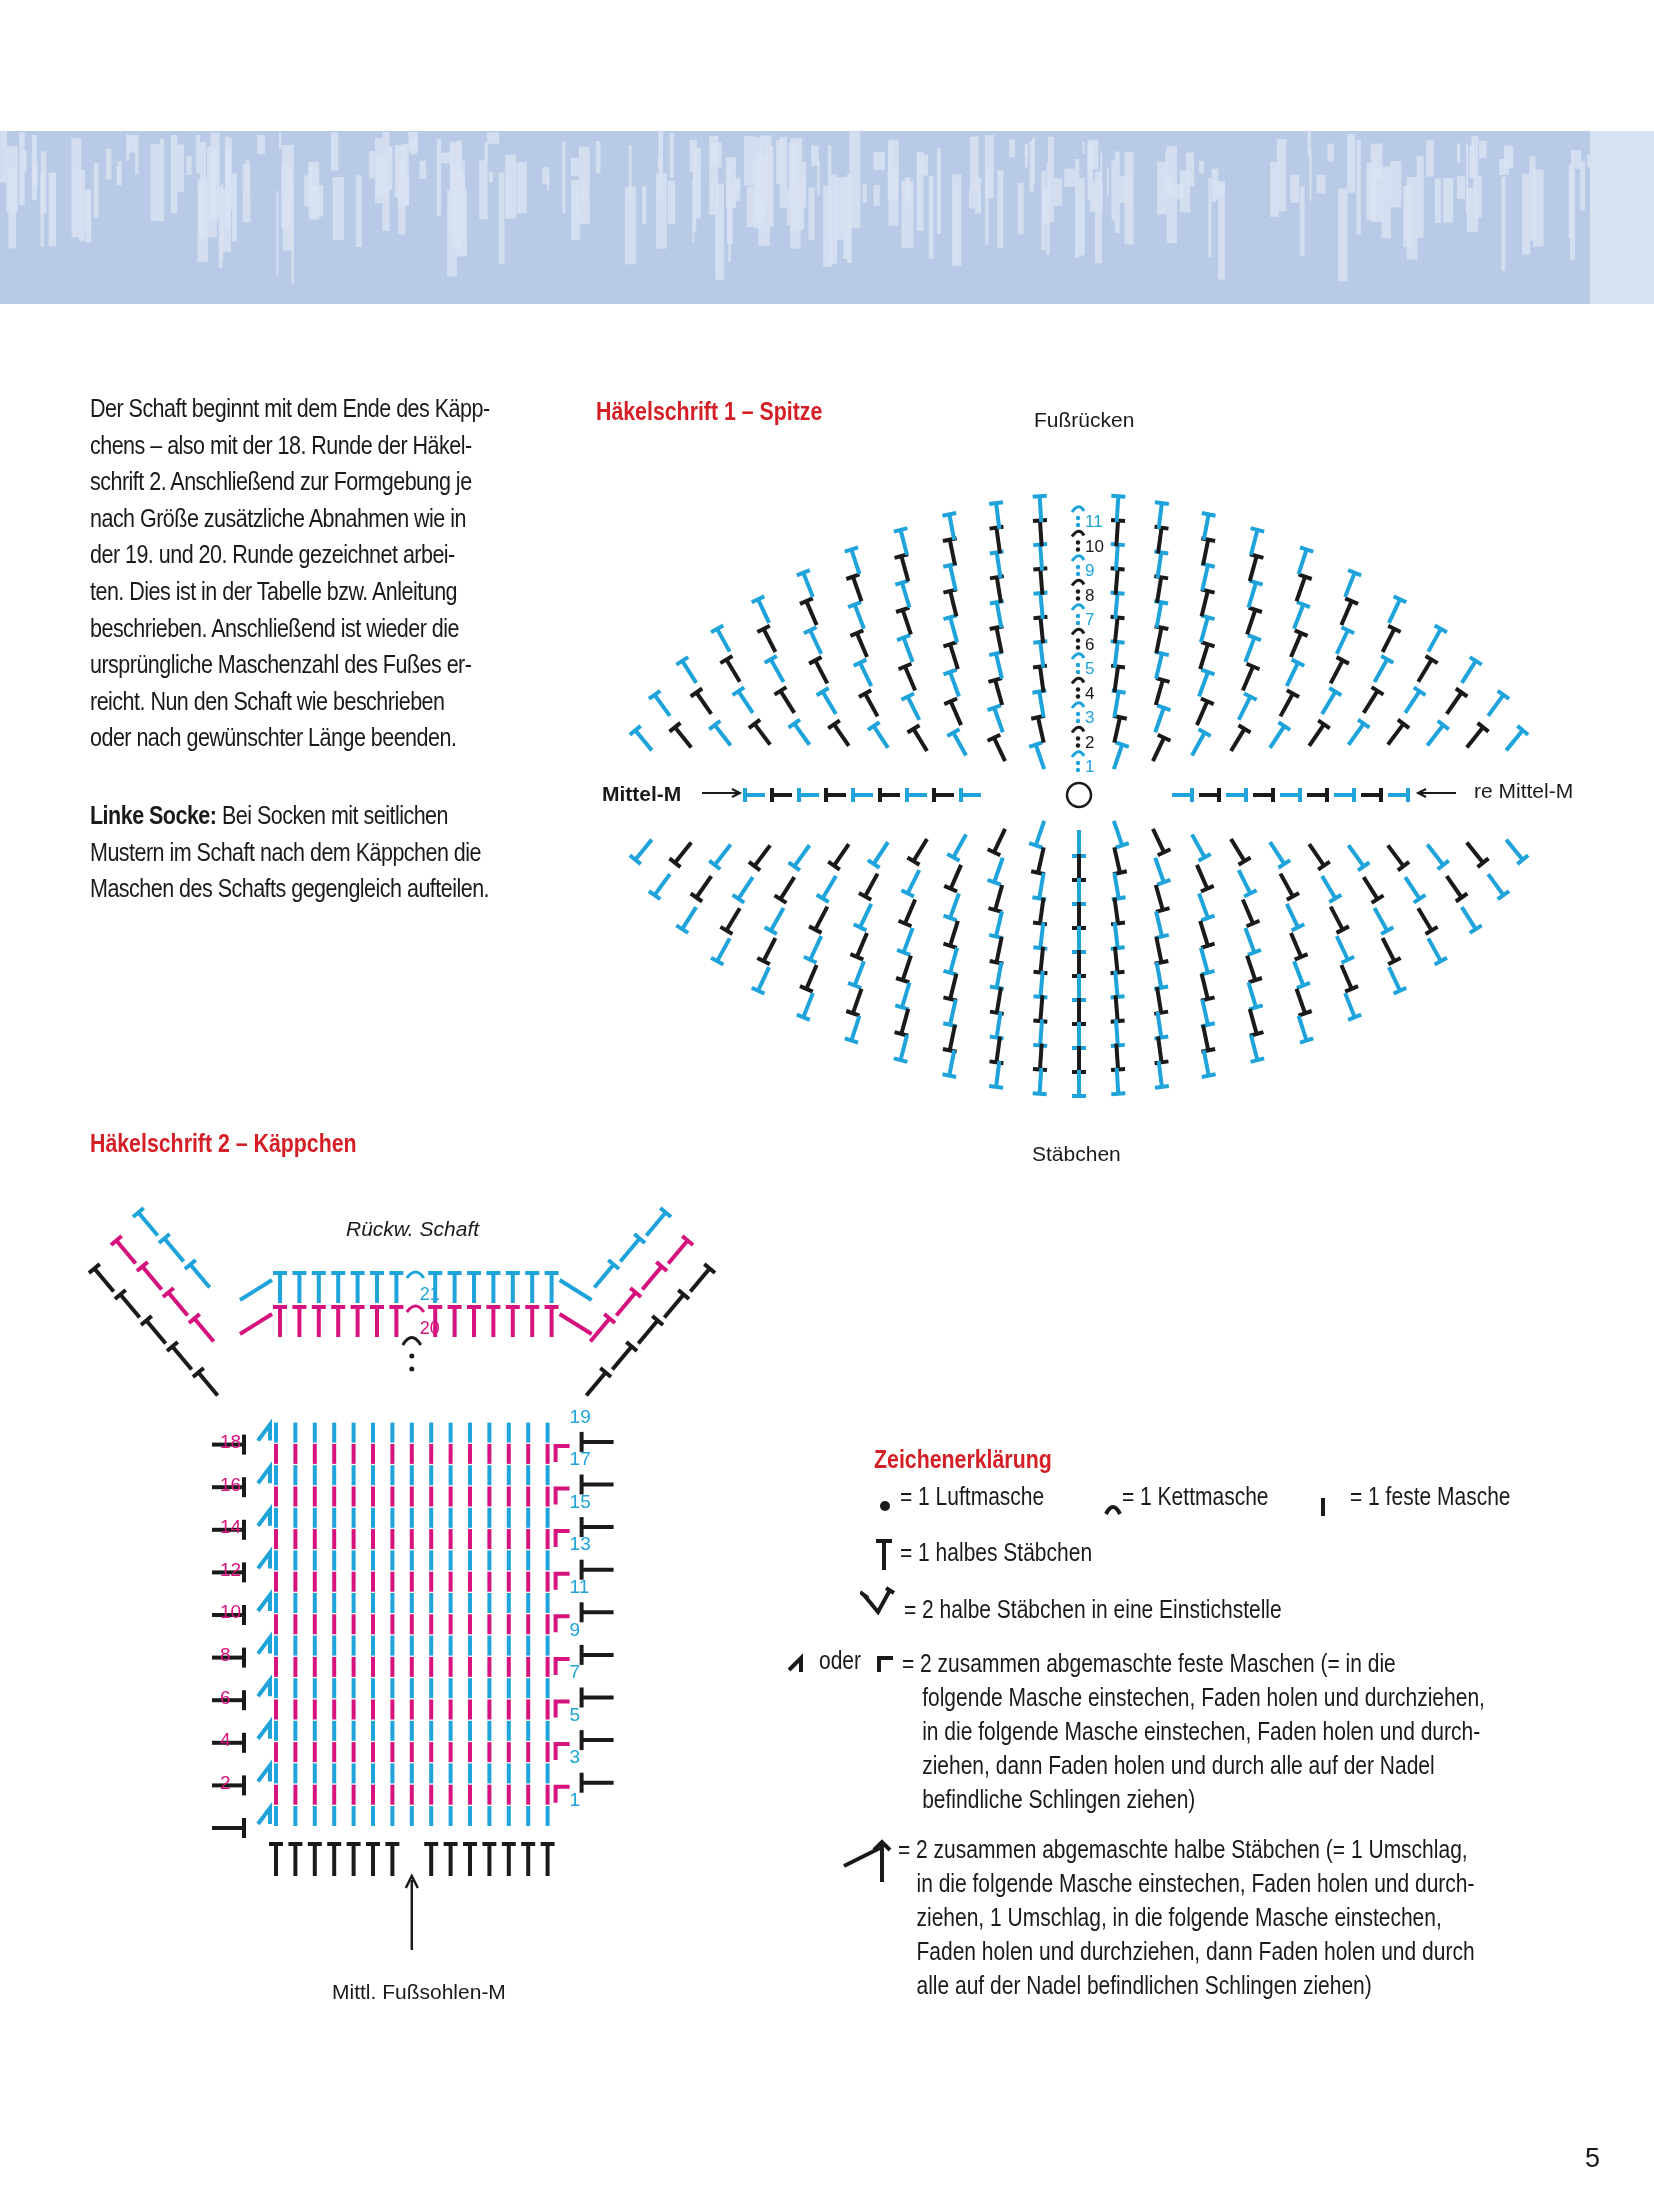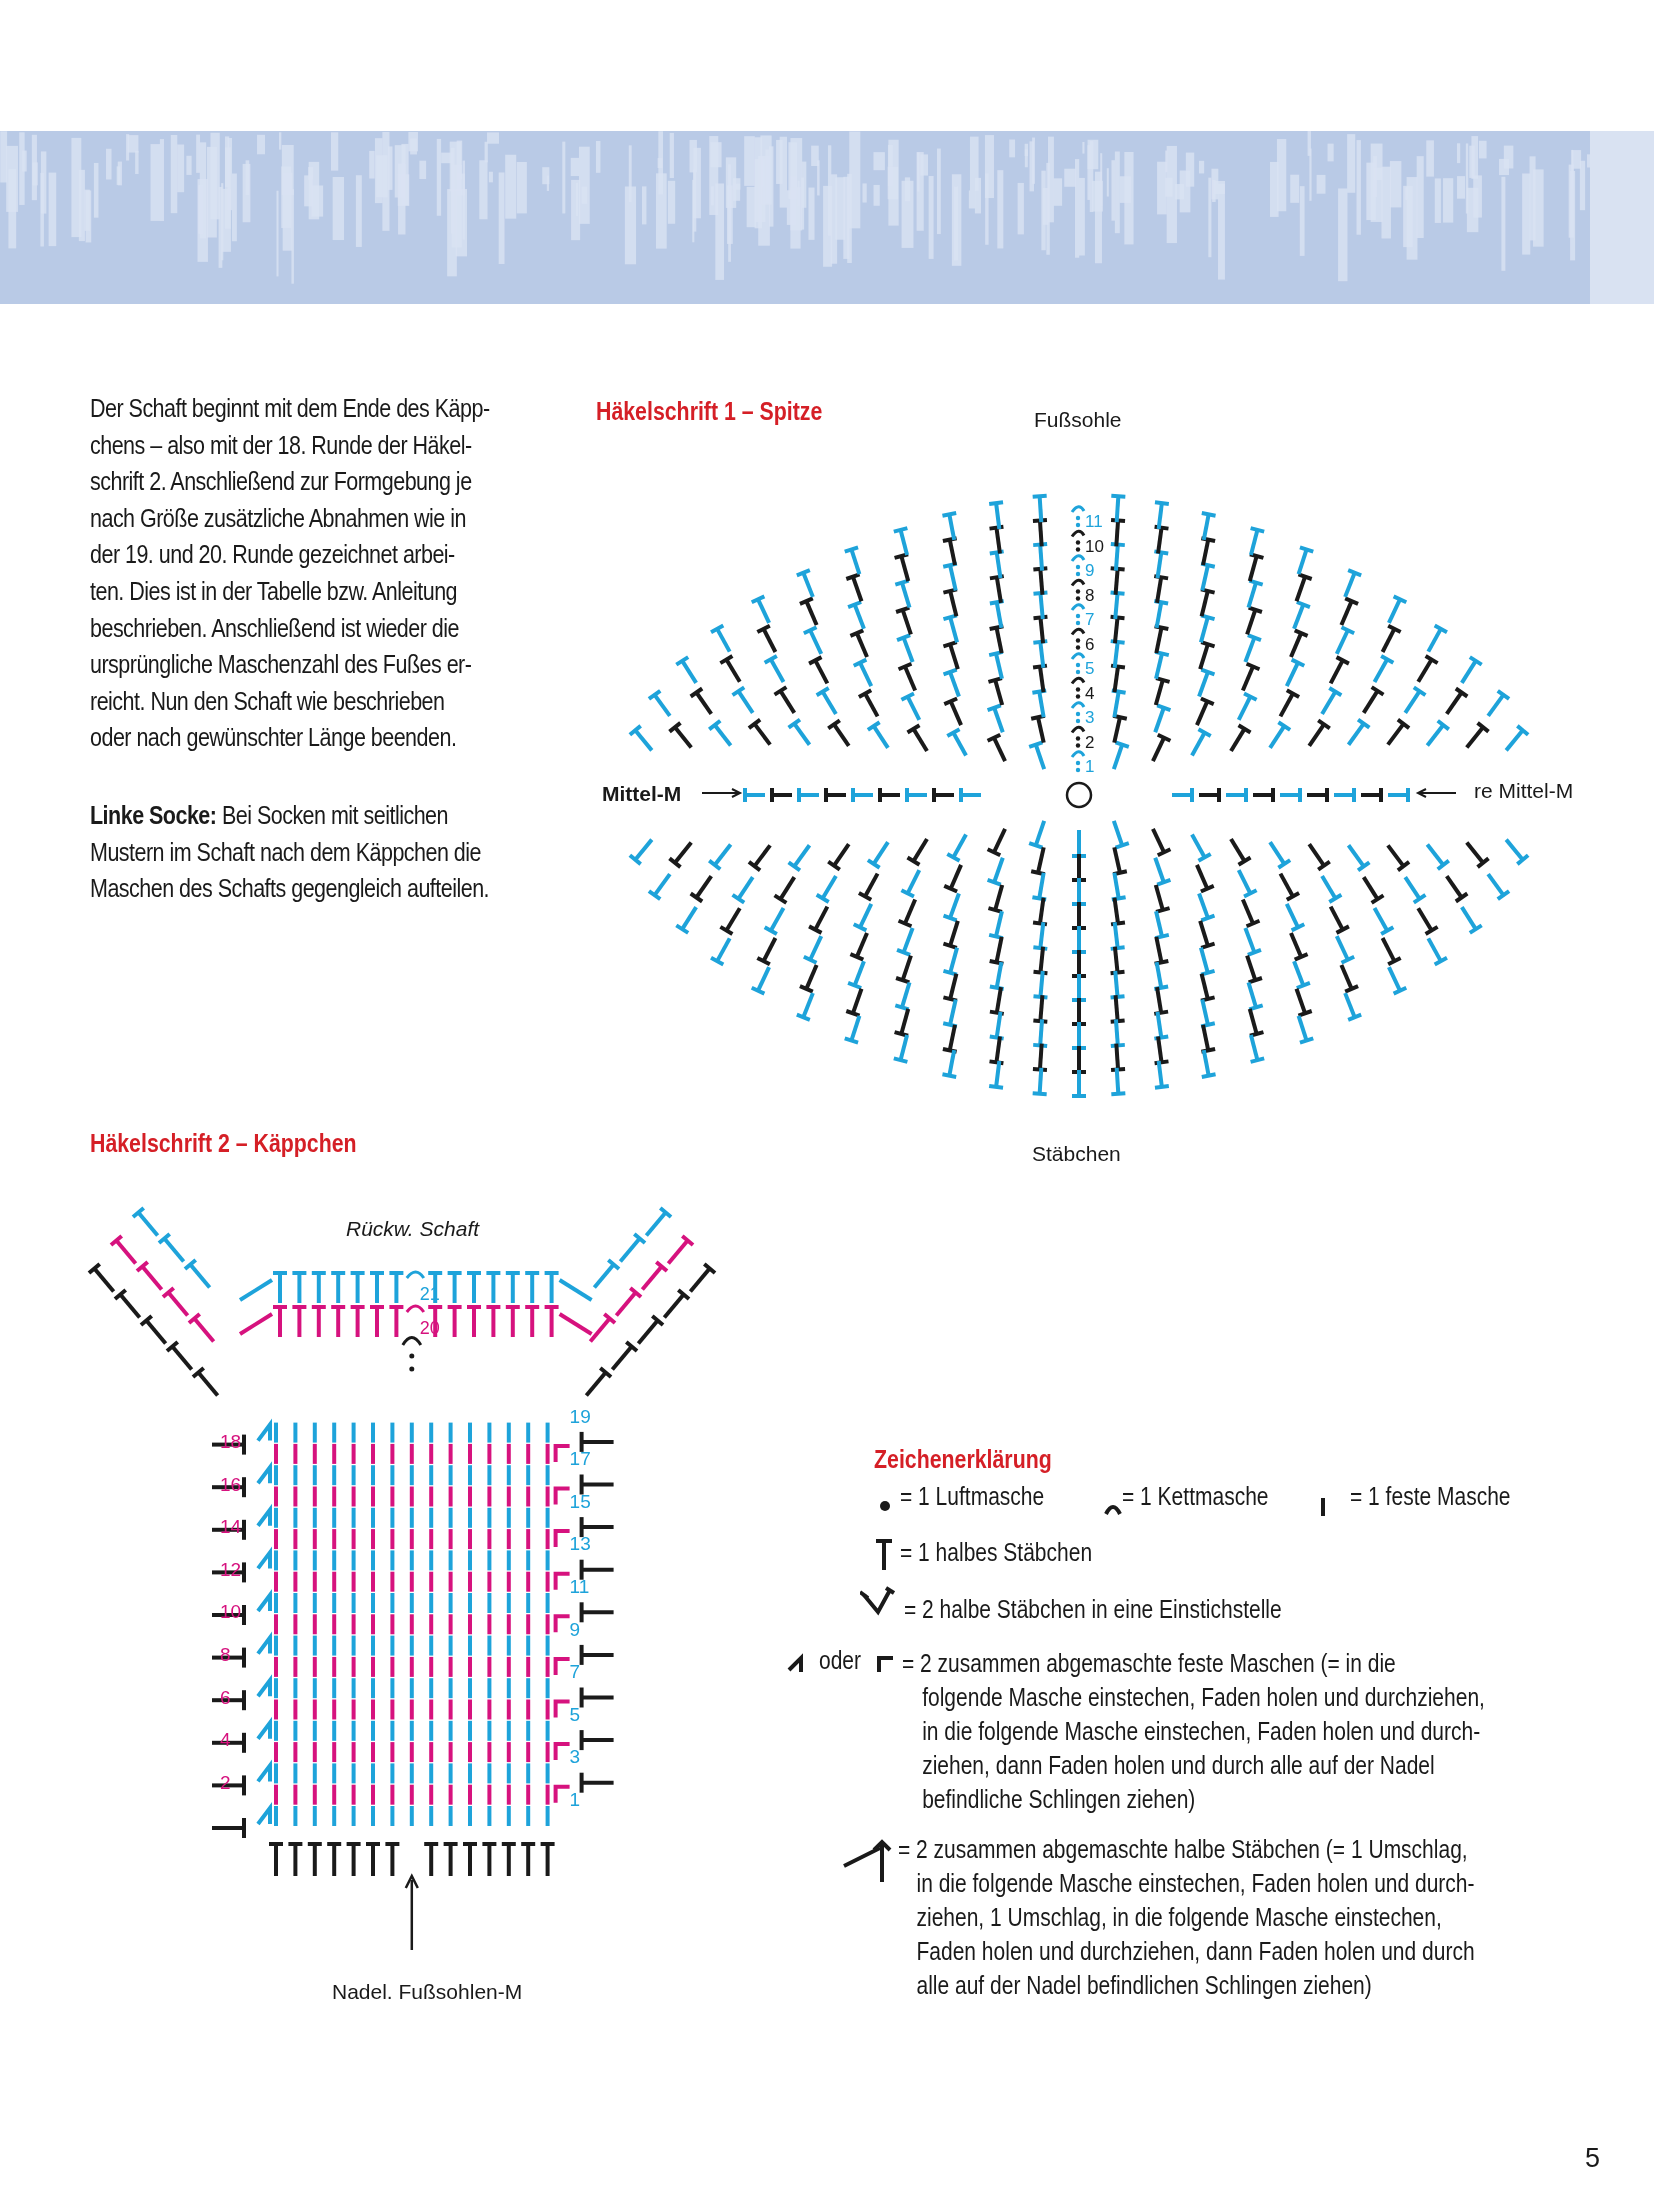--- a/index.html
+++ b/index.html
@@ -304,21 +304,21 @@
   <p>reicht. Nun den Schaft wie beschrieben</p>
   <p style="text-align:left">oder nach gewünschter Länge beenden.</p>
 </div>
 <div class="body-text" style="top:797px;">
   <p><b>Linke Socke:</b><span> Bei Socken mit seitlichen</span></p>
   <p>Mustern im Schaft nach dem Käppchen die</p>
   <p>Maschen des Schafts gegengleich aufteilen.</p>
 </div>
 
 <div class="heading-red" style="left:596px; top:396px;">Häkelschrift 1 – Spitze</div>
-<div class="label" style="left:1034px; top:408px;">Fußsohle</div>
+<div class="label" style="left:1034px; top:408px;">Fußrücken</div>
 <div class="label" style="left:602px; top:782px;font-weight:bold;">Mittel-M</div>
 <div class="label" style="left:1466px; top:779px;margin-left:8px;">re Mittel-M</div>
 <div class="label" style="left:1032px; top:1142px;">Stäbchen</div>
 <svg class="diagram" id="chart1" style="left:0; top:0;" width="1654" height="1140">
     <circle cx="1079" cy="795" r="12" stroke="#1a1a1a" stroke-width="2.5" fill="#fff"></circle>
     <g transform="translate(1039.9958628029347,756.9190396660207) rotate(-18.75)" stroke="#1ea3da" stroke-width="4" fill="none" stroke-linecap="butt">
       <line x1="0" y1="13" x2="0" y2="-13"></line>
       <line x1="-7" y1="-13" x2="7" y2="-13"></line>
     </g>
     <g transform="translate(1118.0041371970653,756.9190396660207) rotate(18.75)" stroke="#1ea3da" stroke-width="4" fill="none" stroke-linecap="butt">
@@ -1534,21 +1534,21 @@
       <line x1="-7" y1="-13" x2="7" y2="-13"></line>
     </g>
     <g transform="translate(643.5340811186779,849.6445707601929) rotate(219.53125)" stroke="#1ea3da" stroke-width="4" fill="none" stroke-linecap="butt">
       <line x1="0" y1="13" x2="0" y2="-13"></line>
       <line x1="-7" y1="-13" x2="7" y2="-13"></line>
     </g>
   </svg>
 
 <div class="heading-red" style="left:90px; top:1128px;">Häkelschrift 2 – Käppchen</div>
 <div class="label" style="left:346px; top:1217px;font-style:italic;">Rückw. Schaft</div>
-<div class="label" style="left:332px; top:1980px;">Nadel. Fußsohlen-M</div>
+<div class="label" style="left:332px; top:1980px;">Mittl. Fußsohlen-M</div>
 <svg class="diagram" id="chart2" style="left:0; top:1150px;" width="800" height="840">
     <g transform="translate(276,710) rotate(0)" stroke="#1a1a1a" stroke-width="4" fill="none" stroke-linecap="butt">
       <line x1="0" y1="16" x2="0" y2="-16"></line>
       <line x1="-7" y1="-16" x2="7" y2="-16"></line>
     </g>
     <g transform="translate(295.4,710) rotate(0)" stroke="#1a1a1a" stroke-width="4" fill="none" stroke-linecap="butt">
       <line x1="0" y1="16" x2="0" y2="-16"></line>
       <line x1="-7" y1="-16" x2="7" y2="-16"></line>
     </g>
     <g transform="translate(314.8,710) rotate(0)" stroke="#1a1a1a" stroke-width="4" fill="none" stroke-linecap="butt">

